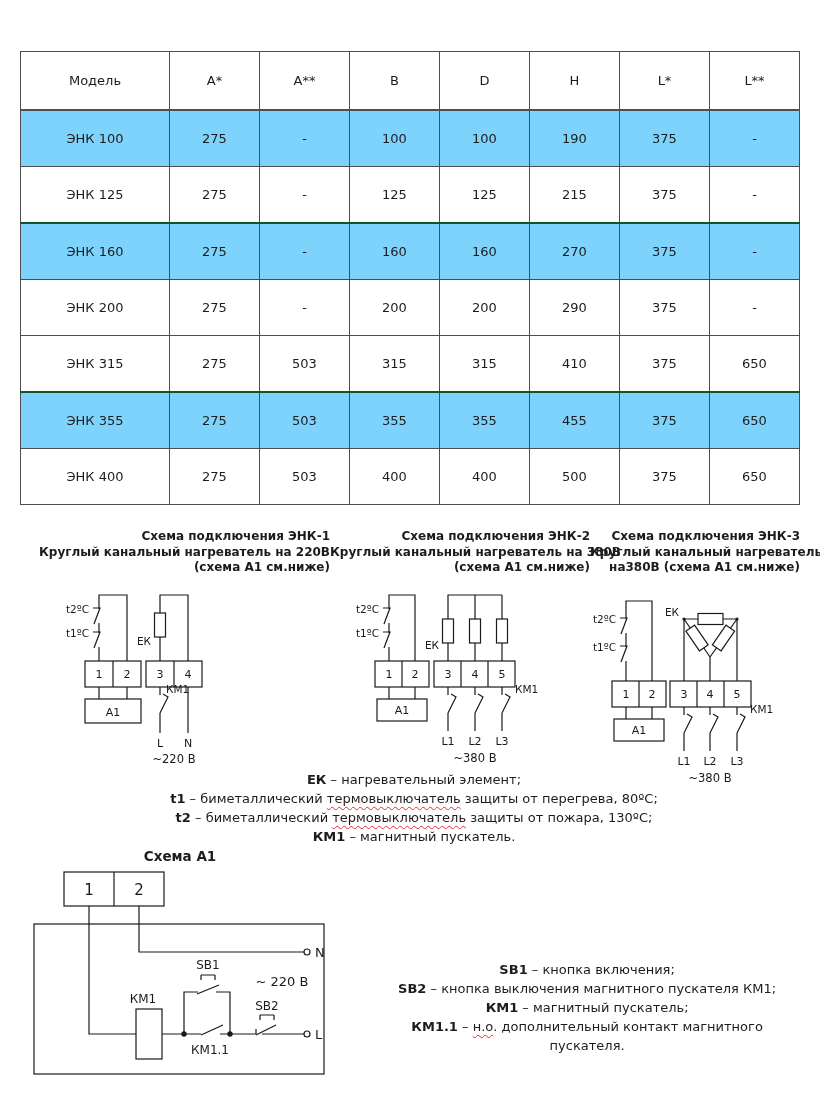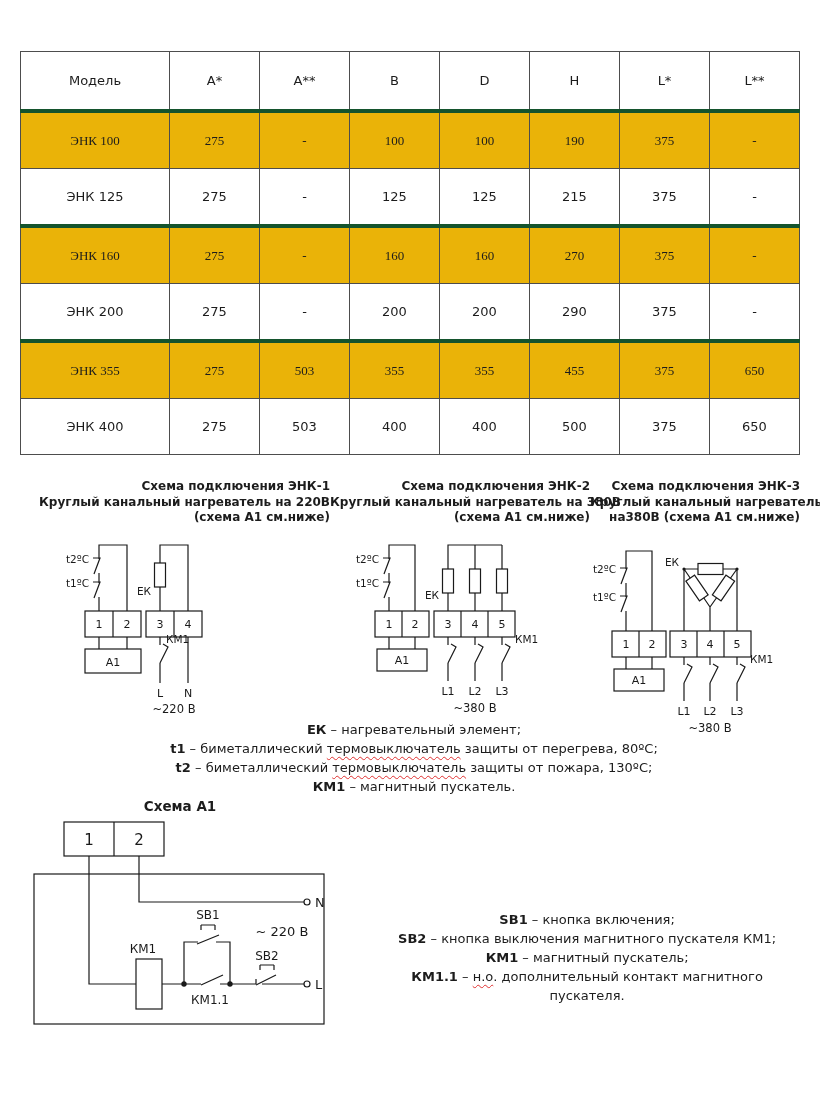--- a/index.html
+++ b/index.html
@@ -6,21 +6,21 @@
   body{font-family:"DejaVu Sans","Liberation Sans",sans-serif;color:#1c1c1c;}
   .page{width:820px;box-sizing:border-box;padding:14px 20px 10px;}
 
   
   table.dims{border-collapse:collapse;width:780px;table-layout:fixed;margin-top:37px;}
   .dims th,.dims td{border:1px solid #4d4d4d;text-align:center;vertical-align:middle;
     font-size:13px;font-weight:normal;padding:0;}
   .dims th{height:57px;}
   .dims td{height:55px;}
   .dims thead th{border-bottom:2px solid #4d4d4d;}
-  .dims tr.sh td{background:#eab308;border-top:4px solid #14532d;font-family:Liberation Serif, serif;}
+  .dims tr.sh td{background:#7dd3fc;border-top:2px solid #14532d;}
   .dims .col-model{width:19%;}
 
   
   .diagrams-row{display:flex;margin-top:24px;align-items:flex-start;}
   .dcol1{width:310px;}
   .dcol2{width:260px;}
   .dcol3{width:210px;}
   .dtitle{font-weight:bold;font-size:12px;line-height:15.5px;text-align:right;
     margin-bottom:5px;white-space:nowrap;}
   .svg1{margin-left:25px;}
@@ -104,20 +104,30 @@
       <tr>
         <td>ЭНК 200</td>
           <td>275</td>
           <td>-</td>
           <td>200</td>
           <td>200</td>
           <td>290</td>
           <td>375</td>
           <td>-</td>
       </tr>
+      <tr>
+        <td>ЭНК 315</td>
+          <td>275</td>
+          <td>503</td>
+          <td>315</td>
+          <td>315</td>
+          <td>410</td>
+          <td>375</td>
+          <td>650</td>
+      </tr>
       <tr class="sh">
         <td>ЭНК 355</td>
           <td>275</td>
           <td>503</td>
           <td>355</td>
           <td>355</td>
           <td>455</td>
           <td>375</td>
           <td>650</td>
       </tr>

